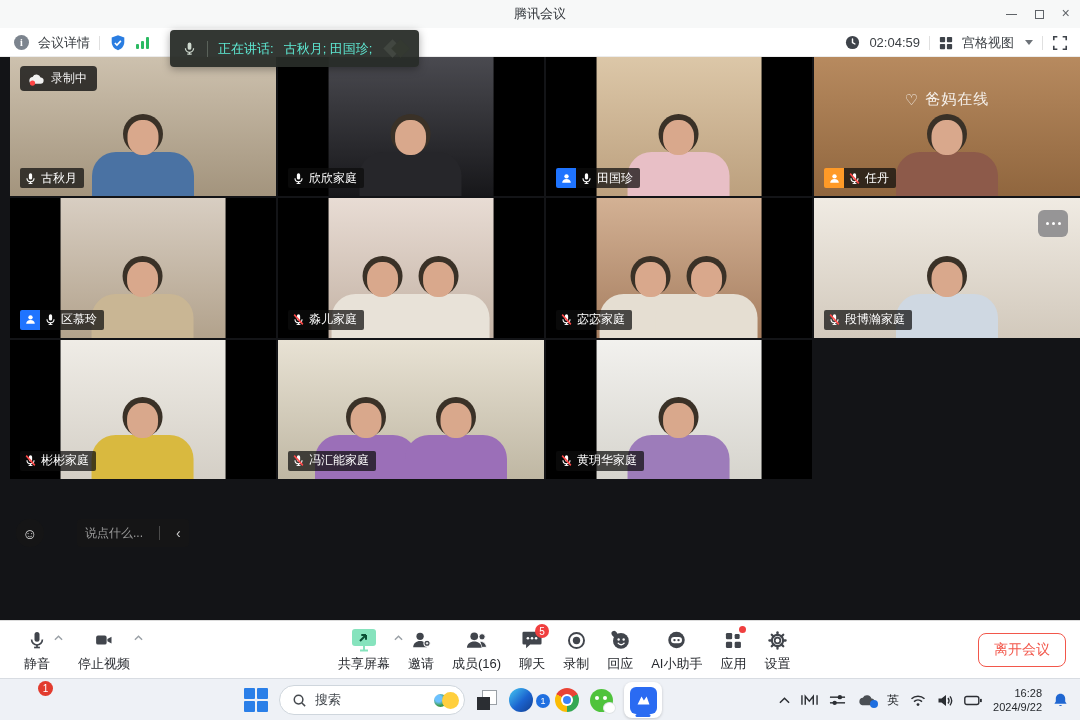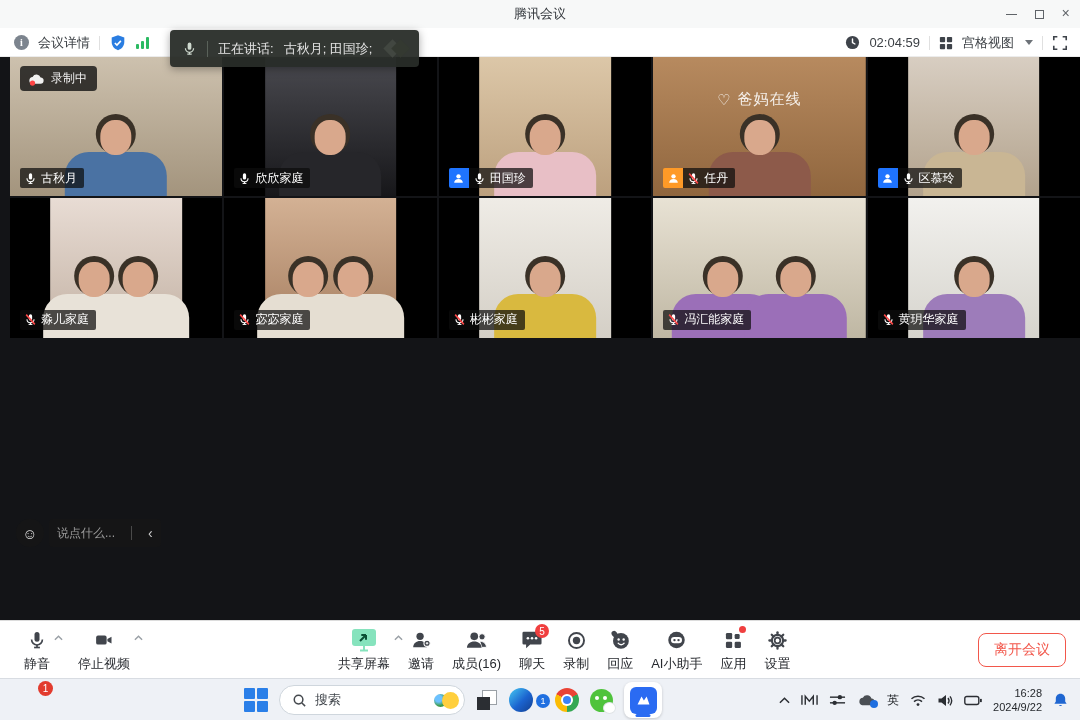--- a/index.html
+++ b/index.html
@@ -23,29 +23,29 @@
   .vdiv { width:1px; height:14px; background:#e0e0e0; }
   .info-ic { width:15px; height:15px; border-radius:50%; background:#7c848e; color:#fff; font-size:10px; font-weight:bold; display:flex; align-items:center; justify-content:center; font-family:"Liberation Serif",serif; }
   .sig { display:flex; align-items:flex-end; gap:2px; height:12px; }
   .sig i { width:3px; background:#2bba62; border-radius:1px; display:block; }
   .caret-down { width:0; height:0; border-left:4px solid transparent; border-right:4px solid transparent; border-top:5px solid #6d7278; margin-left:2px; }
 
   
   .banner { position:absolute; left:170px; top:30px; height:37px; z-index:40; display:flex; align-items:center; gap:10px;
             background:rgba(40,44,40,.95); border-radius:4px; padding:0 12px; box-shadow:0 2px 8px rgba(0,0,0,.35); }
   .banner .bdiv { width:1px; height:16px; background:#5a625a; }
-  .banner-text { font-size:13px; color:#e5e5e5; white-space:nowrap; }
+  .banner-text { font-size:13px; color:#5eead4; white-space:nowrap; }
   .diamonds { display:flex; margin-left:4px; }
   .diamonds i { width:13px; height:13px; transform:rotate(45deg); display:block; }
   .diamonds i:first-child { background:#424741; }
   .diamonds i:last-child { background:#343931; margin-left:-5px; }
 
   
   .grid { position:absolute; top:57px; left:0; width:1080px; height:563px; background:#131417;
-          display:grid; grid-template-columns:repeat(5,1fr); grid-template-rows:repeat(4,1fr); gap:2px; padding-left:10px; }
+          display:grid; grid-template-columns:repeat(4,1fr); grid-template-rows:repeat(4,1fr); gap:2px; padding-left:10px; }
   .tile { position:relative; background:#000; overflow:hidden; }
   .tile.active { outline:2px solid #27b24b; outline-offset:-2px; z-index:2; }
   .video { position:absolute; top:0; bottom:0; left:50%; transform:translateX(-50%); width:100%; }
   .video.narrow { width:62%; }
   .person { position:absolute; bottom:0; left:50%; transform:translateX(-50%); width:120px; height:82px; }
   .person.duo-a { left:33%; } .person.duo-b { left:67%; }
   .p-hair { position:absolute; top:0; left:50%; transform:translateX(-50%); width:40px; height:40px; border-radius:50%; background:#3a3127; }
   .p-head { position:absolute; top:6px; left:50%; transform:translateX(-50%); width:31px; height:35px; border-radius:46%; background:#d9a88c; }
   .p-body { position:absolute; bottom:0; left:50%; transform:translateX(-50%); width:102px; height:44px; border-radius:24px 24px 0 0; background:#888; }
   .watermark { position:absolute; top:24%; left:50%; transform:translateX(-50%); display:flex; align-items:center; gap:6px; color:rgba(255,255,255,.88); font-size:15px; letter-spacing:1px; z-index:2; }
@@ -58,21 +58,21 @@
   .badge-blue { background:#1f74ff; } .badge-orange { background:#ff9a27; }
   .tag-body { background:rgba(12,12,12,.72); display:flex; align-items:center; gap:4px; padding:0 7px 0 4px; border-radius:0 2px 2px 0; white-space:nowrap; }
   .tag-body.solo { border-radius:2px; }
 
   .rec-badge { position:absolute; left:20px; top:9px; z-index:5; display:flex; align-items:center; gap:6px;
                background:rgba(18,18,18,.8); border-radius:4px; padding:4px 10px 4px 7px; color:#f2f2f2; font-size:12px; }
 
   .chat-overlay { position:absolute; left:16px; top:462px; z-index:5; display:flex; align-items:center; gap:5px; }
   .emoji-btn { width:28px; height:28px; border-radius:50%; background:rgba(22,22,22,.82); color:#ddd; font-size:15px;
                display:flex; align-items:center; justify-content:center; }
-  .chat-pill { height:28px; background:rgba(22,22,22,.82); border-radius:4px; display:flex; align-items:center; gap:16px; padding:0 8px; }
+  .chat-pill { height:28px; background:rgba(22,22,22,.82); border-radius:4px; display:flex; align-items:center; gap:16px; padding:0 8px;margin-left:28px; }
   .chat-ph { color:#9a9a9a; font-size:12px; }
   .chat-pill .cdiv { width:1px; height:14px; background:#4a4a4a; }
   .chat-collapse { color:#cfcfcf; font-size:14px; line-height:1; }
 
   
   .toolbar { position:absolute; top:620px; left:0; width:100%; height:58px; background:#fff; border-top:1px solid #dcdcdc; }
   .tb-left { position:absolute; left:24px; top:7px; display:flex; gap:28px; }
   .tb-center { position:absolute; left:338px; top:7px; display:flex; gap:18px; }
   .tb-item { position:relative; display:flex; flex-direction:column; align-items:center; gap:3px; }
   .tb-ic { height:24px; display:flex; align-items:center; justify-content:center; color:#41454c; }
@@ -417,20 +417,50 @@
                 <line x1="12" y1="18" x2="12" y2="21" stroke="#fff" stroke-width="2"></line>
                 <line x1="8.5" y1="21" x2="15.5" y2="21" stroke="#fff" stroke-width="2"></line>
                 <line class="mic-slash" x1="4" y1="3" x2="20" y2="21" stroke="#ff4a4a" stroke-width="2.8"></line>
               </svg>
           </span>
           <span class="pname">宓宓家庭</span>
         </span>
       </div>
     </div>
       <div class="tile">
+      <div class="video" style="background: linear-gradient(rgb(240, 235, 227), rgb(210, 201, 188));">
+        <div class="person">
+          <div class="p-body" style="background: rgb(207, 216, 226);"></div>
+            <div class="p-hair"></div>
+            <div class="p-head"></div>
+        </div>
+      </div>
+
+      <div class="more-btn">
+          <i></i>
+          <i></i>
+          <i></i>
+        </div>
+      <div class="name-tag">
+
+        <span class="tag-body solo">
+          <span class="mic-ic">
+            <svg width="13" height="13" viewBox="0 0 24 24">
+                <rect x="9" y="2.5" width="6" height="11.5" rx="3" fill="#fff"></rect>
+                <path d="M5.5 11.5a6.5 6.5 0 0 0 13 0" fill="none" stroke="#fff" stroke-width="2"></path>
+                <line x1="12" y1="18" x2="12" y2="21" stroke="#fff" stroke-width="2"></line>
+                <line x1="8.5" y1="21" x2="15.5" y2="21" stroke="#fff" stroke-width="2"></line>
+                <line class="mic-slash" x1="4" y1="3" x2="20" y2="21" stroke="#ff4a4a" stroke-width="2.8"></line>
+              </svg>
+          </span>
+          <span class="pname">段博瀚家庭</span>
+        </span>
+      </div>
+    </div>
+      <div class="tile">
       <div class="video narrow" style="background: linear-gradient(rgb(239, 236, 230), rgb(212, 207, 198));">
         <div class="person">
           <div class="p-body" style="background: rgb(217, 185, 63);"></div>
             <div class="p-hair"></div>
             <div class="p-head"></div>
         </div>
       </div>
 
       <div class="name-tag">
 

